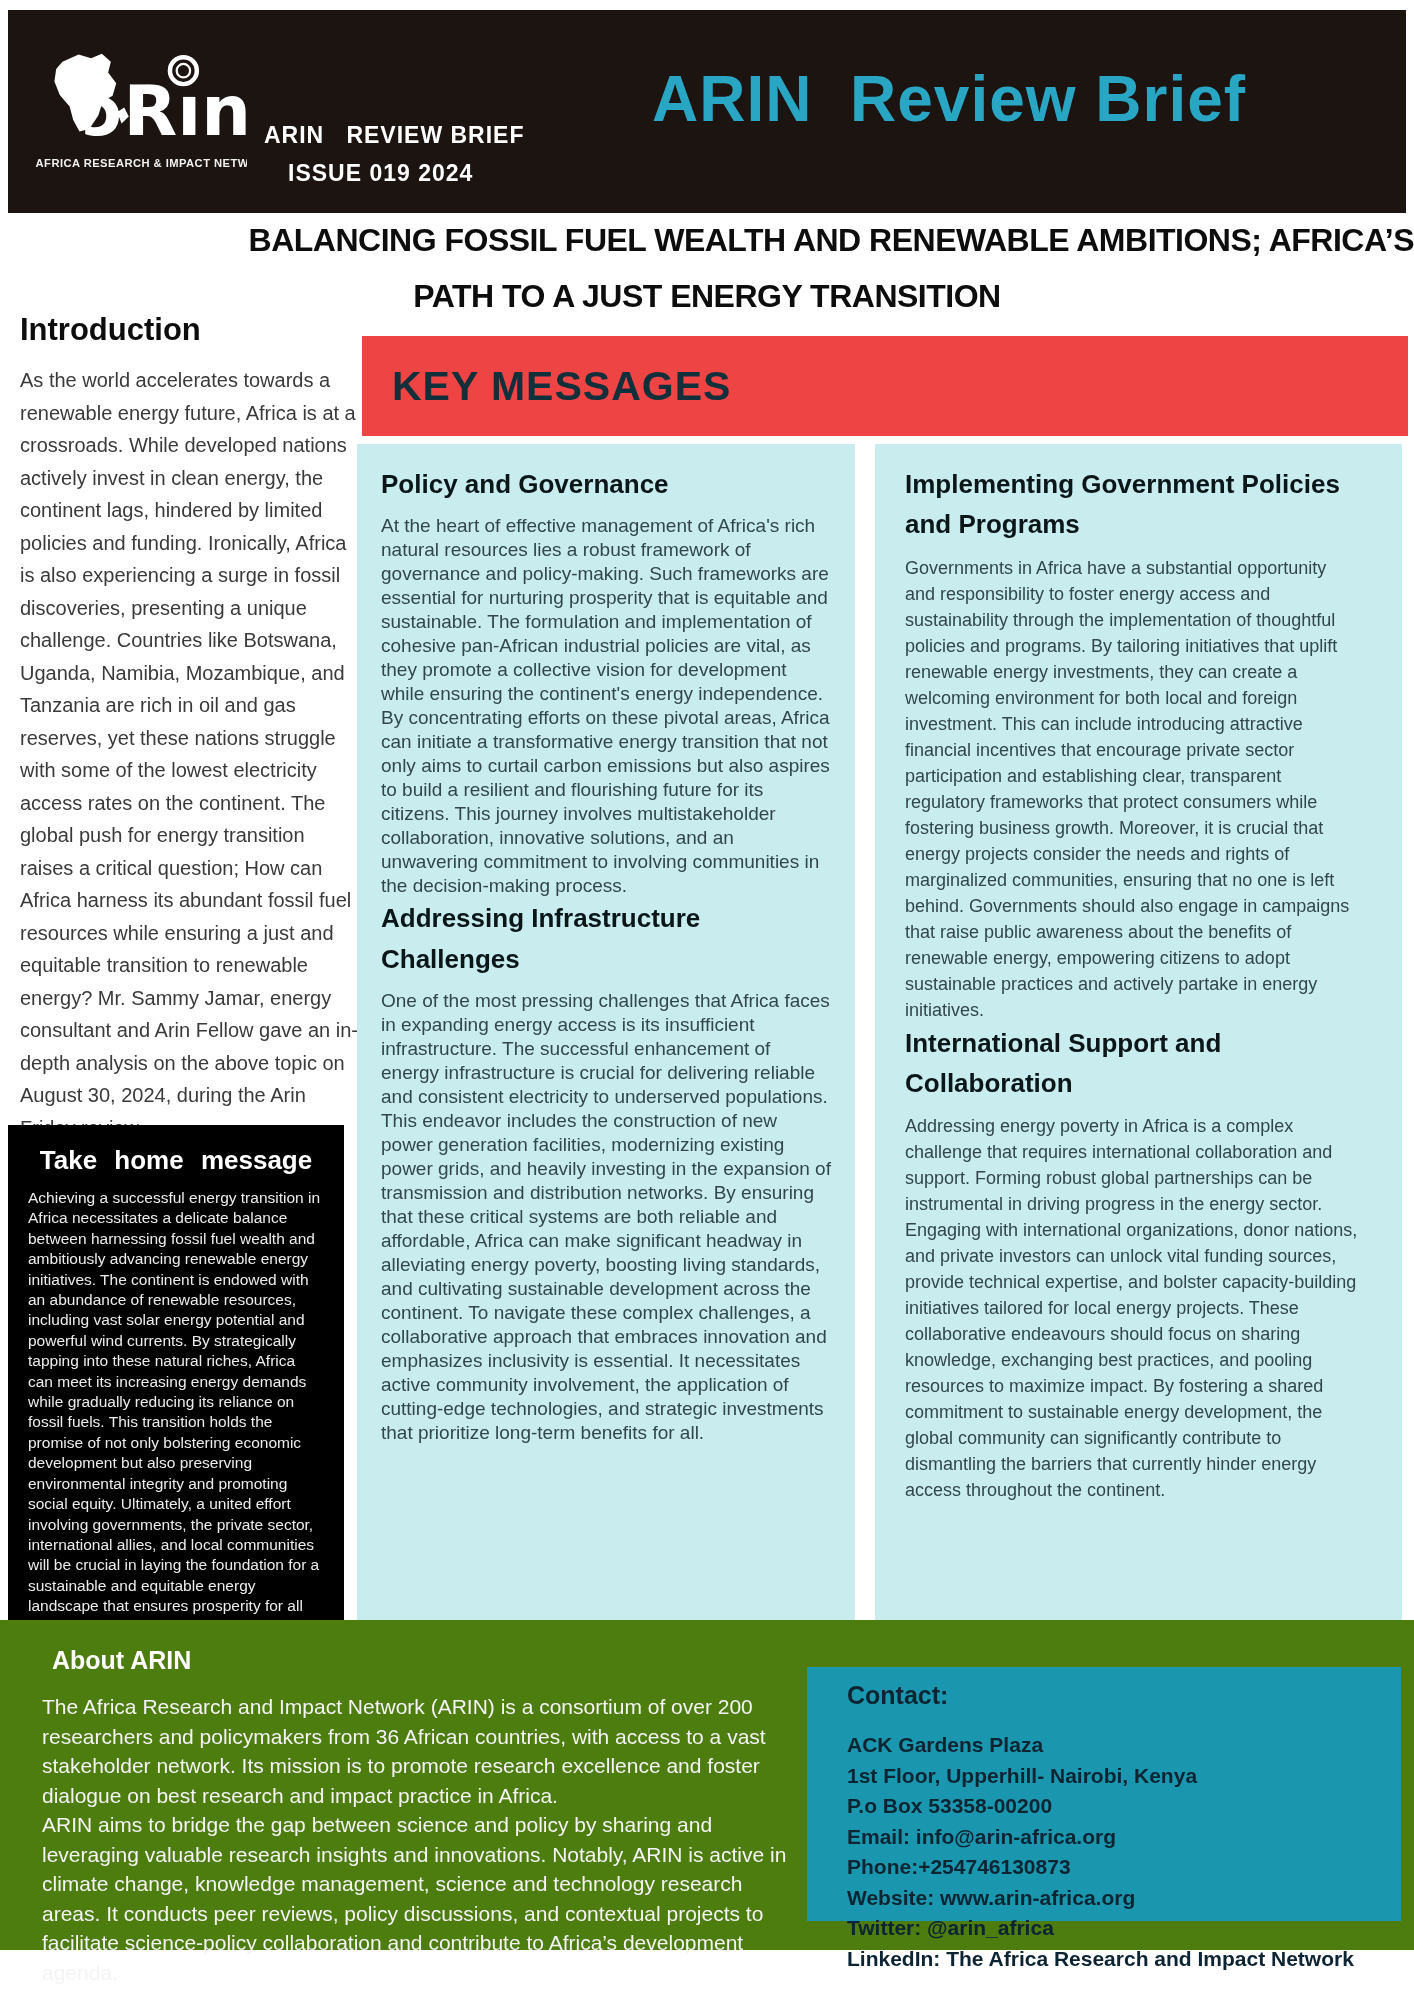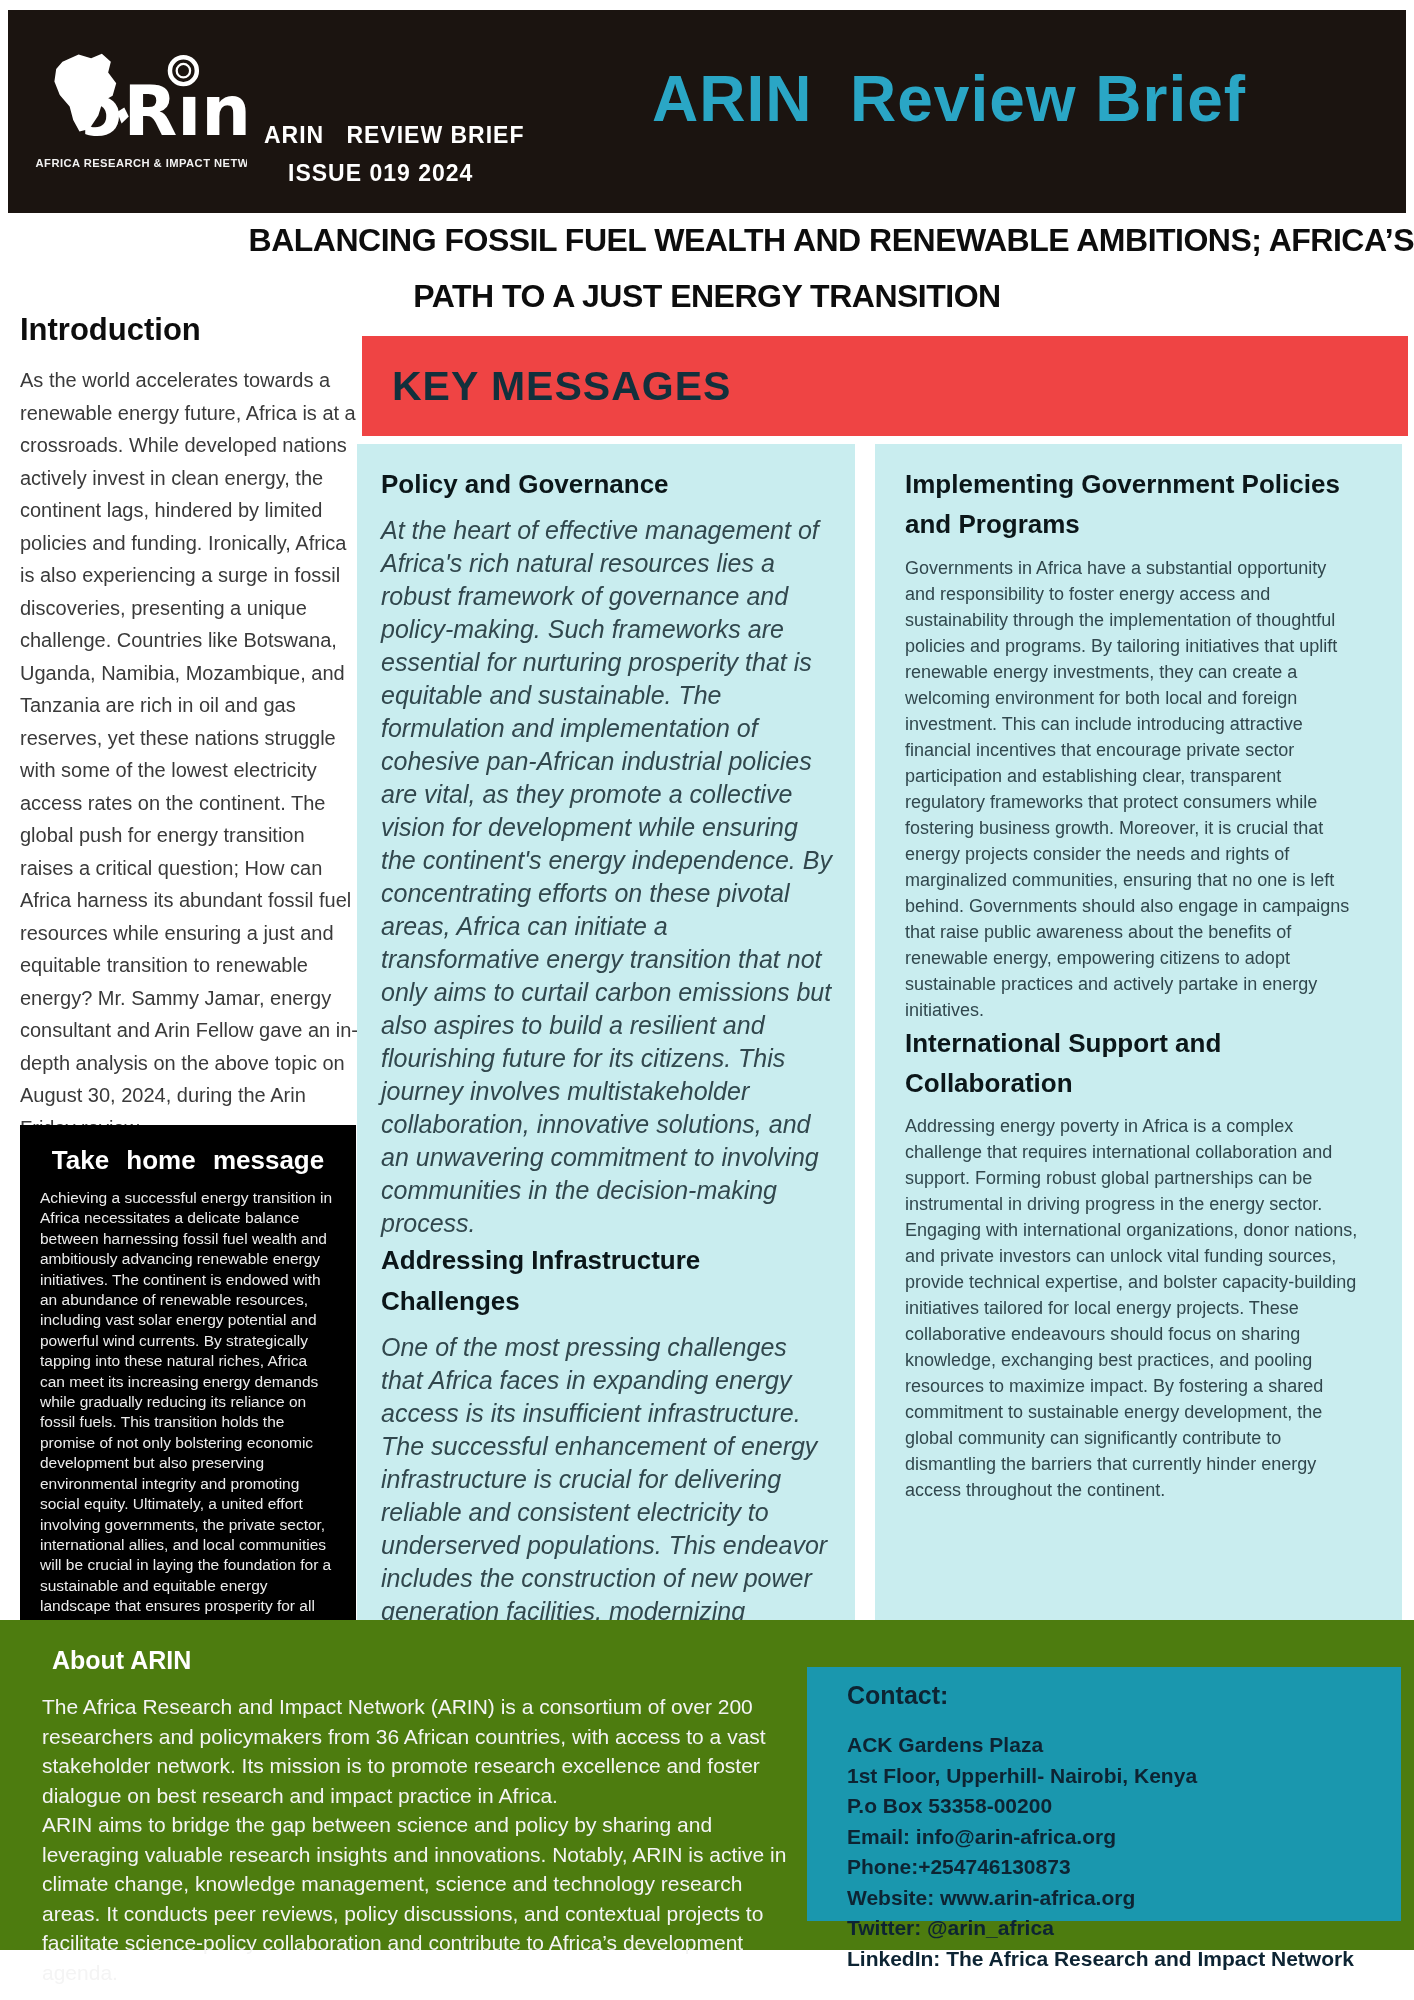--- a/index.html
+++ b/index.html
@@ -16,32 +16,32 @@
   .hdr-issue{position:absolute;left:280px;top:150px;font-size:23px;font-weight:700;color:#ffffff;letter-spacing:1px;}
   .brand{position:absolute;left:644px;top:52px;font-size:64px;font-weight:700;color:#2aa6c5;letter-spacing:1px;white-space:pre;}
   
   .title-line{position:absolute;left:0;width:1414px;text-align:center;font-size:32px;font-weight:800;color:#0d0d0d;letter-spacing:-0.5px;}
   .title1{top:222px;text-align:right;}
   .title2{top:278px;}
   
   .intro-h{position:absolute;left:20px;top:312px;font-size:31px;font-weight:800;color:#0d0d0d;}
   .intro-p{position:absolute;left:20px;top:364px;width:342px;font-size:20px;line-height:32.5px;color:#3a3a3a;}
   
-  .takehome{position:absolute;left:20px;top:1125px;width:336px;height:523px;background:#000000;box-sizing:border-box;padding:16px 20px;}
+  .takehome{position:absolute;left:8px;top:1125px;width:336px;height:523px;background:#000000;box-sizing:border-box;padding:16px 20px;}
   .takehome-h{font-size:26px;font-weight:700;color:#ffffff;text-align:center;word-spacing:10px;margin:4px 0 0 0;}
   .takehome-p{margin:12px 0 0 0;font-size:15.5px;line-height:20.4px;color:#ececec;}
   
   .km-band{position:absolute;left:362px;top:336px;width:1046px;height:100px;background:#ef4444;}
   .km-band span{display:block;padding-left:30px;line-height:100px;font-size:41px;font-weight:800;color:#12303c;letter-spacing:1px;}
   .card{position:absolute;top:444px;height:1389px;background:#c9edef;box-sizing:border-box;overflow:hidden;}
   .card-left{left:357px;width:498px;padding:20px 22px 0 24px;}
   .card-right{left:875px;width:527px;padding:20px 42px 0 30px;}
   .card h3{margin:0;font-size:26px;font-weight:700;line-height:1.55;color:#0b1619;}
   .card p{margin:10px 0 0 0;color:#31474d;}
-  .card-left p{font-size:25px;line-height:33px;font-style:italic;}
+  .card-left p{font-size:19px;line-height:24px;}
   .card-right p{font-size:18px;line-height:26px;}
   .sec2{margin-top:44px;}
   
   .footer{position:absolute;left:0;top:1620px;width:1414px;height:330px;background:#4d7c0f;}
   .about-h{position:absolute;left:52px;top:26px;font-size:25px;font-weight:700;color:#ffffff;}
   .about-body{position:absolute;left:42px;top:72px;width:762px;color:#f4f4f4;font-size:21px;line-height:29.5px;}
   .about-body p{margin:0;}
   .contact{position:absolute;left:807px;top:1667px;width:594px;height:254px;background:#1a97ae;box-sizing:border-box;padding:14px 20px 0 40px;}
   .contact-h{font-size:25px;font-weight:800;color:#0d2433;margin:0;}
   .contact-lines{margin-top:20px;}

